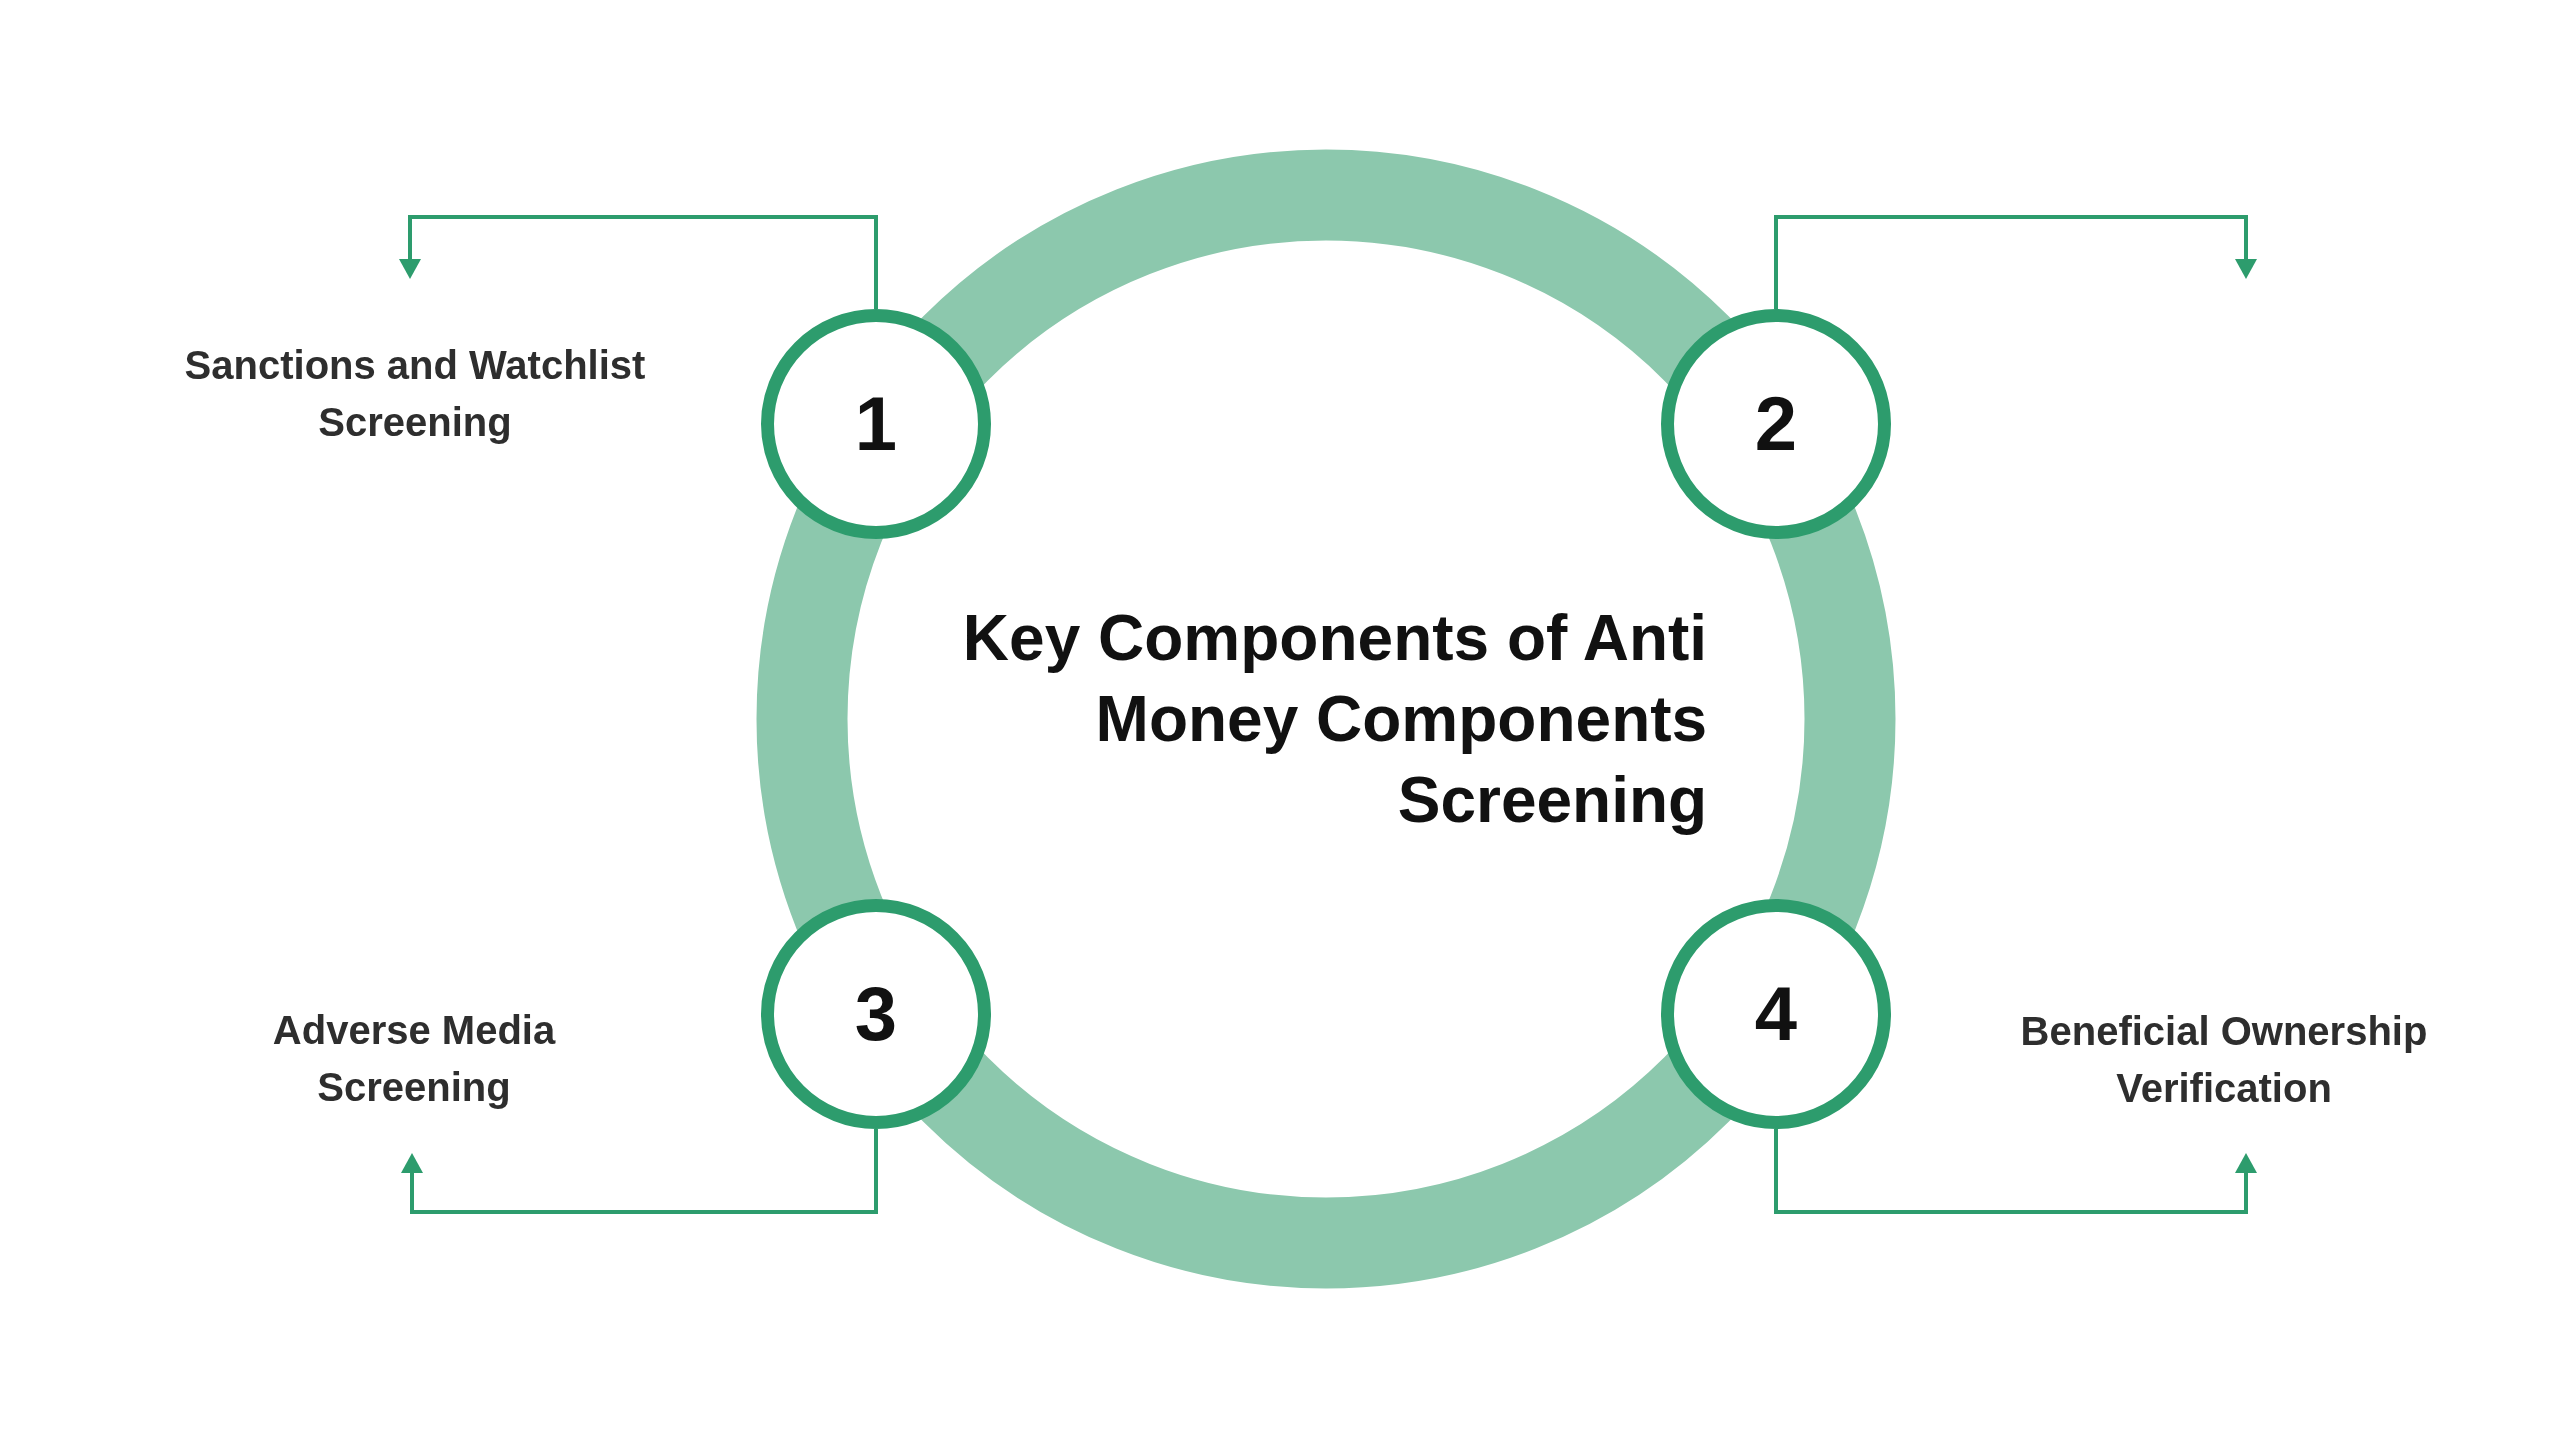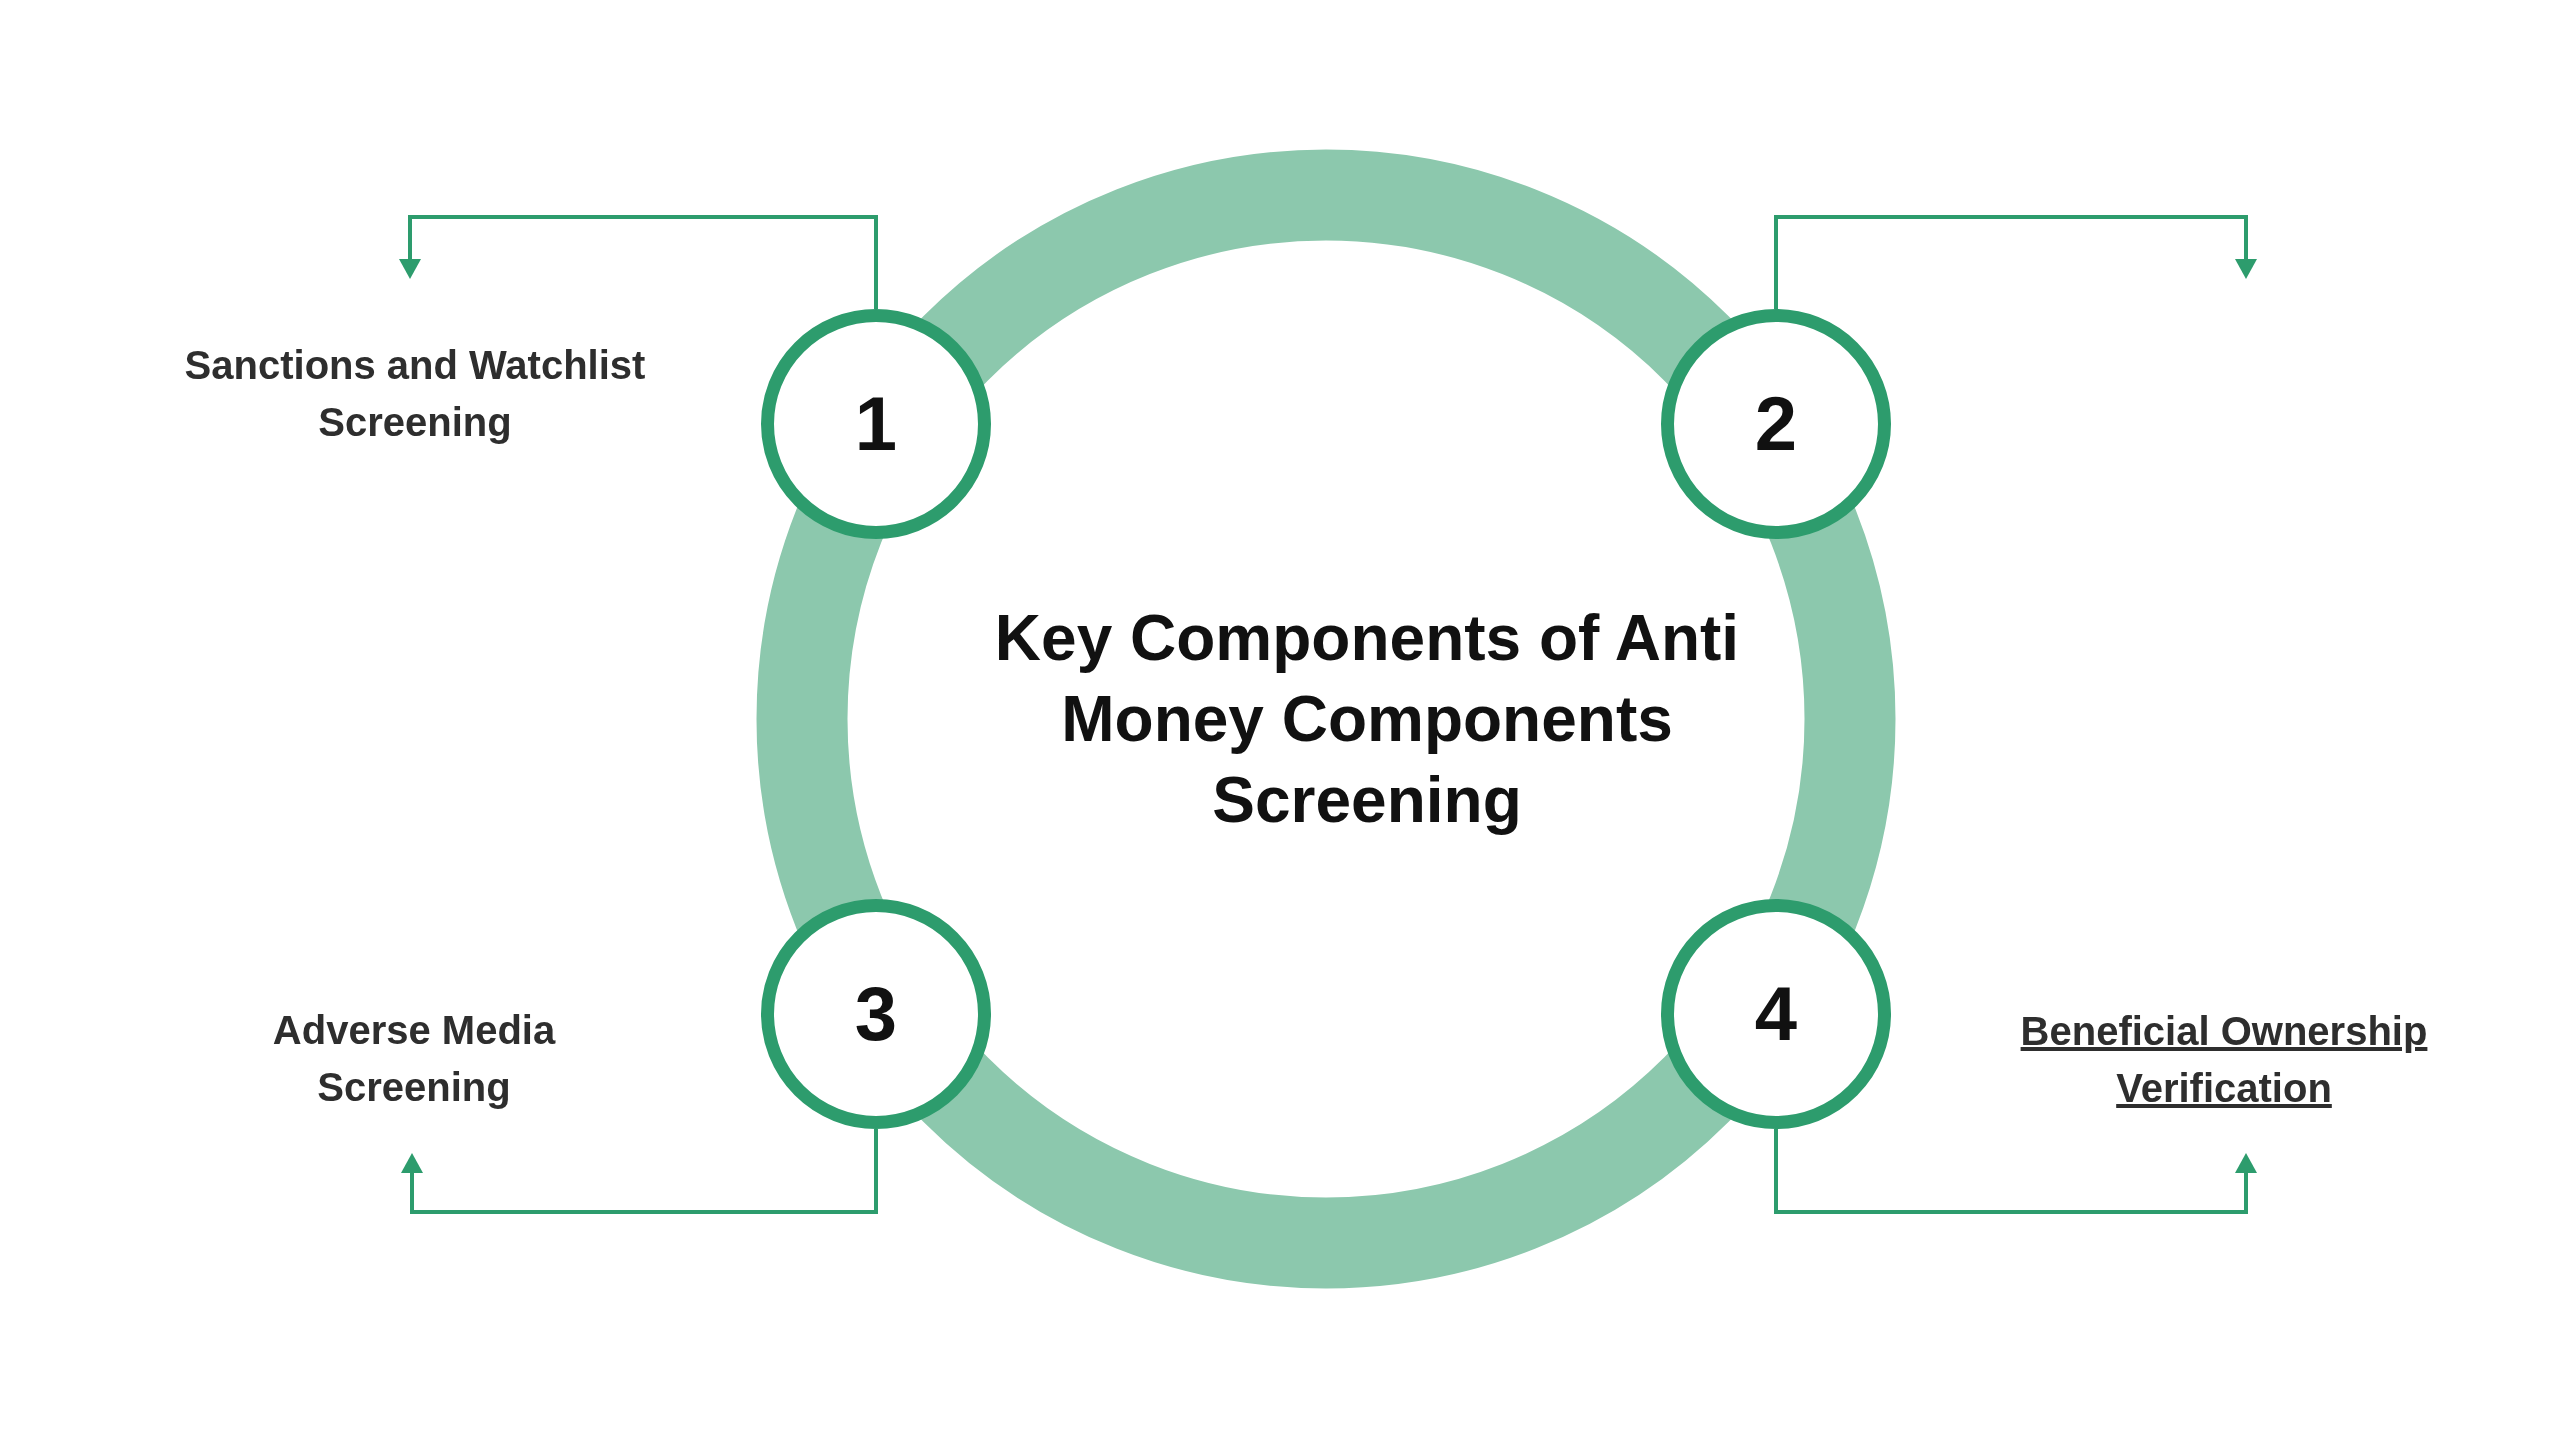--- a/index.html
+++ b/index.html
@@ -46,43 +46,42 @@
   }
   .node-1 { left: 761px;  top: 309px; }
   .node-2 { left: 1661px; top: 309px; }
   .node-3 { left: 761px;  top: 899px; }
   .node-4 { left: 1661px; top: 899px; }
 
   .title {
     position: absolute;
     left: 1335px; top: 719px;
     transform: translate(-50%, -50%);
-    text-align: center;
+    text-align: right;
     color: var(--title-text);
     font-size: 64px; font-weight: bold;
     line-height: 81px;
     white-space: nowrap;
-    margin-left: 32px;
   }
   .title-line { display: block; }
 
   .label {
     position: absolute;
     transform: translate(-50%, -50%);
     text-align: center;
     color: var(--label-text);
     font-size: 40px; font-weight: bold;
     line-height: 57px;
     white-space: nowrap;
   }
   .label-line { display: block; }
   .label-1 { left: 415px;  top: 394px; }
   .label-2 { left: 2222px; top: 396px; }
   .label-3 { left: 414px;  top: 1059px; }
-  .label-4 { left: 2224px; top: 1060px; text-decoration: underline; }
+  .label-4 { left: 2224px; top: 1060px; }
 </style>
 </head>
 <body>
 
 <div class="canvas">
 
   <svg class="graphics" viewBox="0 0 2560 1440">
 
     <circle class="ring" cx="1326" cy="719" r="524"></circle>
 

